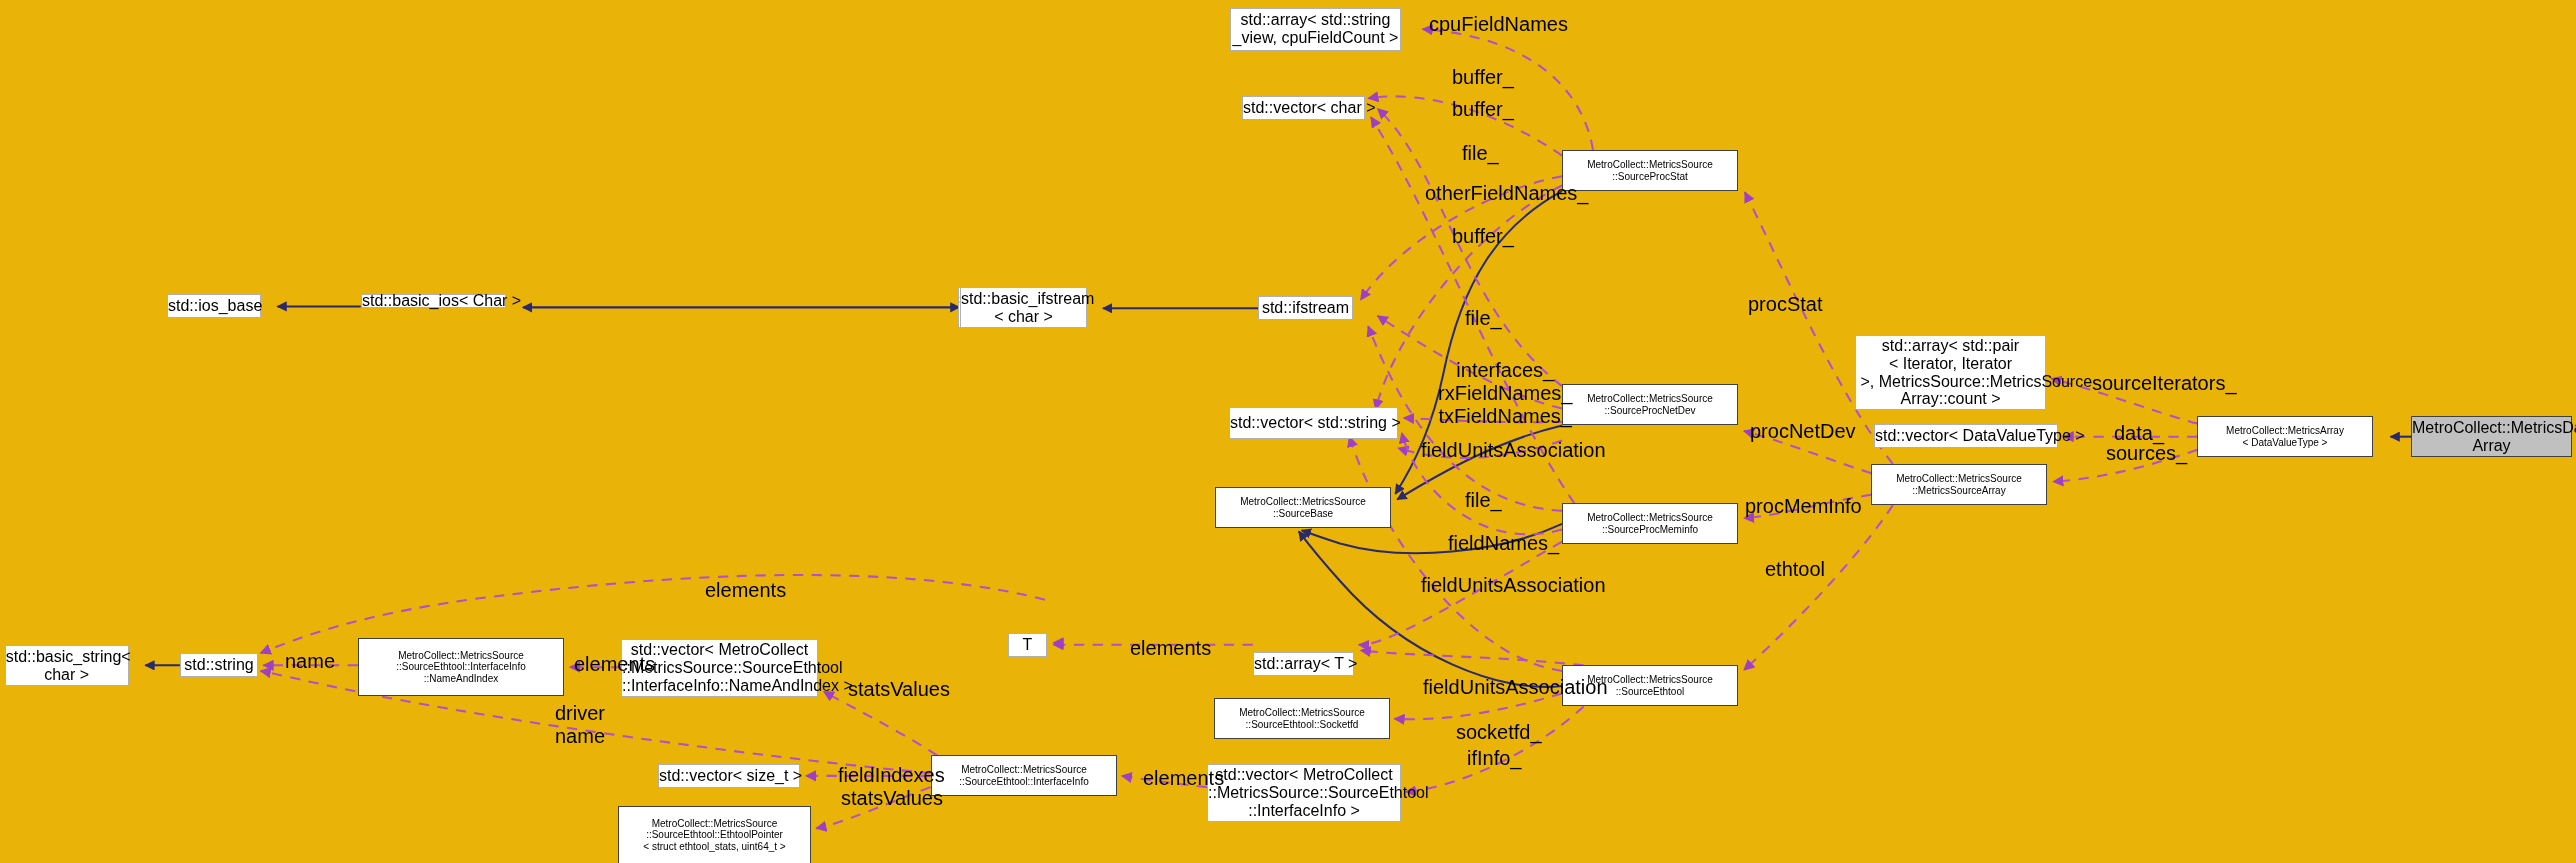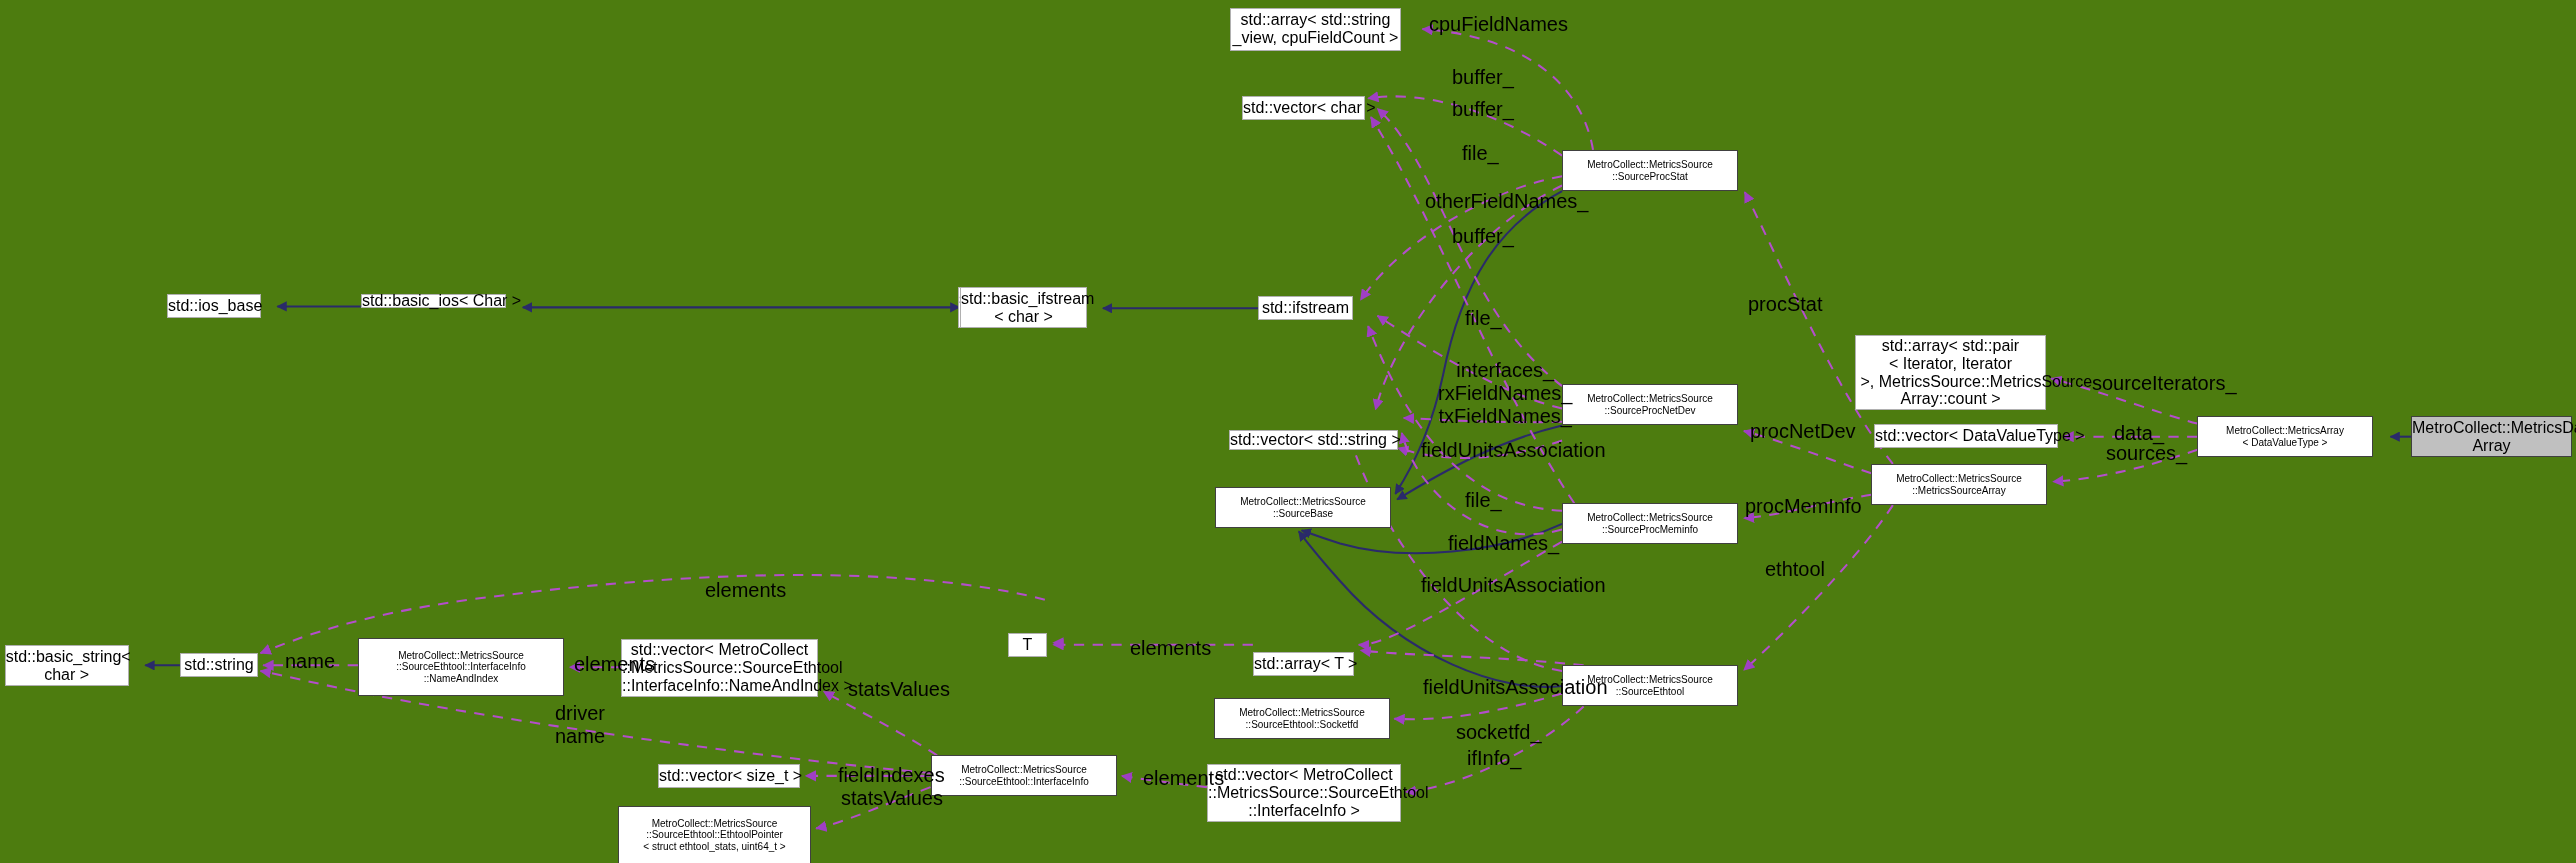--- a/index.html
+++ b/index.html
@@ -1,17 +1,17 @@
 <!DOCTYPE html>
 <html style="font-size:15px"><head>
 <meta charset="utf-8">
 <style>
   html,body{margin:0;padding:0;background:#ffffff;}
   body{font-family:"Liberation Sans","DejaVu Sans",sans-serif;}
-  #canvas{position:relative;width:2576px;height:864px;background:#4d7c0f;overflow:hidden;}
+  #canvas{position:relative;width:2576px;height:864px;background:#eab308;overflow:hidden;}
   svg#edges{position:absolute;left:0;top:0;width:2576px;height:864px;pointer-events:none;}
   .node{position:absolute;box-sizing:border-box;display:flex;align-items:center;justify-content:center;
         text-align:center;background:#ffffff;line-height:1.12;white-space:pre;}
   .node span{display:block;width:100%;}
   
   .n-lib{border:0.9px solid #b0b0b0;color:#000000;font-size:16px;}
   
   .n-key{border:1.9px solid #404040;color:#000000;font-size:10px;}
   
   .n-self{border:1.9px solid #404040;background:#c0c0c0;color:#000000;font-size:16px;}
@@ -133,21 +133,21 @@
       <div class="node n-lib" style="left: 361px; top: 294px; width: 145px; height: 14px;"><span>std::basic_ios&lt; Char &gt;</span></div>
       <div class="node n-lib" style="left: 958px; top: 287px; width: 127px; height: 41px;"><span>std::basic_istream
 &lt; Char &gt;</span></div>
       <div class="node n-lib" style="left: 960px; top: 287px; width: 127px; height: 41px;"><span>std::basic_ifstream
 &lt; char &gt;</span></div>
       <div class="node n-lib" style="left: 1258px; top: 296px; width: 95px; height: 24px;"><span>std::ifstream</span></div>
       <div class="node n-lib" style="left: 1855px; top: 335px; width: 191px; height: 75px;"><span>std::array&lt; std::pair
 &lt; Iterator, Iterator
  &gt;, MetricsSource::MetricsSource
 Array::count &gt;</span></div>
-      <div class="node n-lib" style="left: 1229px; top: 407px; width: 169px; height: 20px; margin-top: 23px;"><span>std::vector&lt; std::string &gt;</span></div>
+      <div class="node n-lib" style="left: 1229px; top: 407px; width: 169px; height: 32px;"><span>std::vector&lt; std::string &gt;</span></div>
       <div class="node n-key" style="left: 1562px; top: 384px; width: 176px; height: 41px;"><span>MetroCollect::MetricsSource
 ::SourceProcNetDev</span></div>
       <div class="node n-lib" style="left: 1874px; top: 424px; width: 184px; height: 24px;"><span>std::vector&lt; DataValueType &gt;</span></div>
       <div class="node n-key" style="left: 2197px; top: 416px; width: 176px; height: 41px;"><span>MetroCollect::MetricsArray
 &lt; DataValueType &gt;</span></div>
       <div class="node n-self" style="left: 2411px; top: 416px; width: 161px; height: 41px;"><span>MetroCollect::MetricsData
 Array</span></div>
       <div class="node n-key" style="left: 1215px; top: 487px; width: 176px; height: 41px;"><span>MetroCollect::MetricsSource
 ::SourceBase</span></div>
       <div class="node n-key" style="left: 1871px; top: 464px; width: 176px; height: 41px;"><span>MetroCollect::MetricsSource
@@ -177,21 +177,21 @@
 ::InterfaceInfo &gt;</span></div>
       <div class="node n-key" style="left: 618px; top: 806px; width: 193px; height: 58px;"><span>MetroCollect::MetricsSource
 ::SourceEthtool::EthtoolPointer
 &lt; struct ethtool_stats, uint64_t &gt;</span></div>
     </div>
   <div id="label-host">
       <div class="elabel" style="left: 1429px; top: 13px;">cpuFieldNames</div>
       <div class="elabel" style="left: 1452px; top: 66px;">buffer_</div>
       <div class="elabel" style="left: 1452px; top: 98px;">buffer_</div>
       <div class="elabel" style="left: 1462px; top: 142px;">file_</div>
-      <div class="elabel" style="left: 1425px; top: 190px;">otherFieldNames_</div>
+      <div class="elabel" style="left: 1425px; top: 182px;">otherFieldNames_</div>
       <div class="elabel" style="left: 1452px; top: 225px;">buffer_</div>
       <div class="elabel" style="left: 1748px; top: 293px;">procStat</div>
       <div class="elabel" style="left: 1465px; top: 307px;">file_</div>
       <div class="elabel" style="left: 1438px; top: 359px;">interfaces_
 rxFieldNames_
 txFieldNames_</div>
       <div class="elabel" style="left: 2092px; top: 372px;">sourceIterators_</div>
       <div class="elabel" style="left: 1750px; top: 420px;">procNetDev</div>
       <div class="elabel" style="left: 2114px; top: 422px;">data_</div>
       <div class="elabel" style="left: 1421px; top: 439px;">fieldUnitsAssociation</div>

